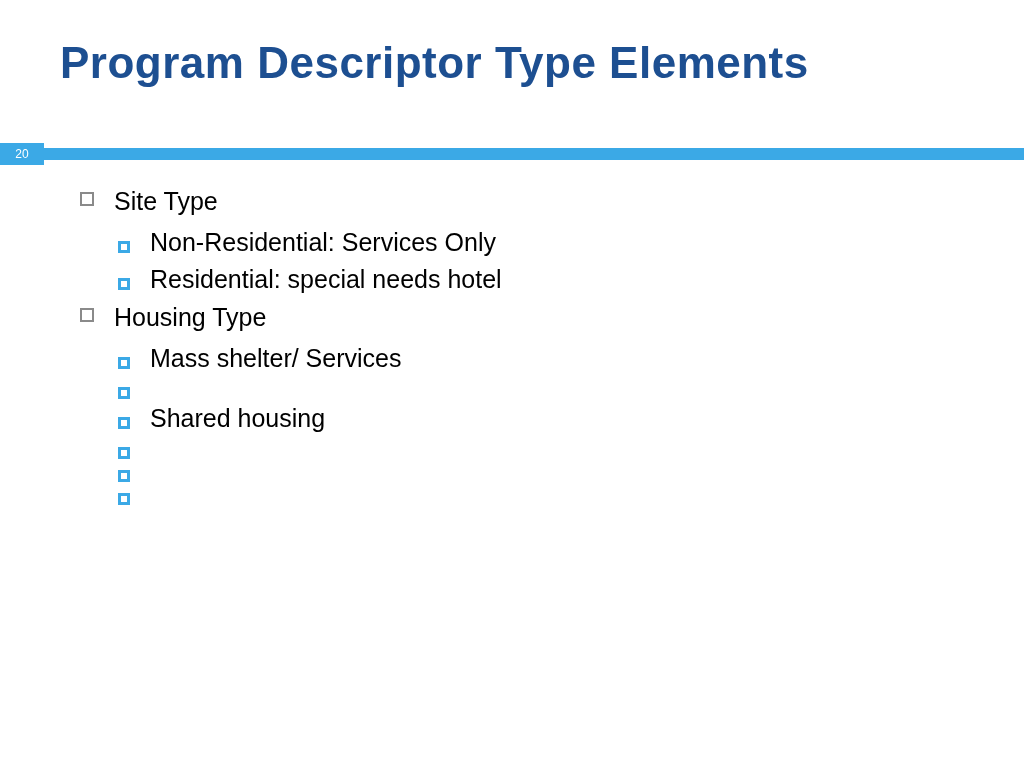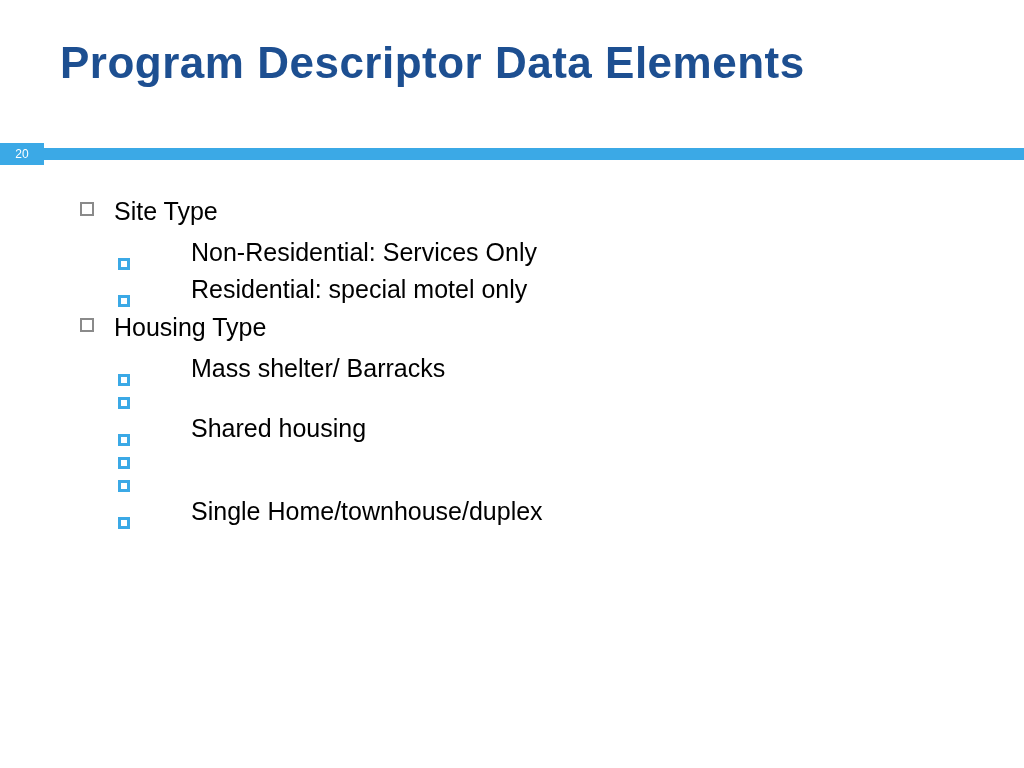--- a/index.html
+++ b/index.html
@@ -38,21 +38,21 @@
     .divider-bar {
       position: absolute;
       top: 148px;
       left: 40px;
       right: 0;
       height: 12px;
       background: #3ba9e6;
     }
     .content {
       position: absolute;
-      top: 195px;
+      top: 185px;
       left: 80px;
       right: 40px;
     }
     .l1 {
       display: flex;
       align-items: flex-start;
       margin-bottom: 6px;
     }
     .l1 .bullet {
       flex: 0 0 auto;
@@ -66,83 +66,81 @@
       font-size: 25px;
       color: #000;
       line-height: 1.35;
     }
     .l2-wrap {
       margin-left: 38px;
       margin-bottom: 4px;
     }
     .l2 {
       display: flex;
-      align-items: flex-end;
+      align-items: center;
       margin-bottom: 2px;
-      gap: 41px;
     }
     .l2 .bullet {
       flex: 0 0 auto;
       width: 12px;
       height: 12px;
       border: 3px solid #3ba9e6;
       margin-top: 9px;
       margin-right: 20px;
     }
     .l2 .text {
       font-size: 25px;
       color: #000;
       line-height: 1.4;
     }
   </style>
 </head>
 <body>
 
-<div class="title">Program Descriptor Data Elements</div>
+<div class="title">Program Descriptor Type Elements</div>
 <div class="page-badge">20</div>
 <div class="divider-bar"></div>
 
 <div class="content">
 
   <div class="l1">
     <div class="bullet"></div>
     <div class="text">Site Type</div>
   </div>
   <div class="l2-wrap">
     <div class="l2">
       <div class="bullet"></div>
       <div class="text">Non-Residential: Services Only</div>
     </div>
     <div class="l2">
       <div class="bullet"></div>
-      <div class="text">Residential: special motel only</div>
+      <div class="text">Residential: special needs hotel</div>
     </div>
   </div>
 
   <div class="l1">
     <div class="bullet"></div>
     <div class="text">Housing Type</div>
   </div>
   <div class="l2-wrap">
     <div class="l2">
       <div class="bullet"></div>
-      <div class="text">Mass shelter/ Barracks</div>
+      <div class="text">Mass shelter/ Services</div>
     </div>
     <div class="l2">
       <div class="bullet"></div>
     </div>
     <div class="l2">
       <div class="bullet"></div>
       <div class="text">Shared housing</div>
     </div>
     <div class="l2">
       <div class="bullet"></div>
     </div>
     <div class="l2">
       <div class="bullet"></div>
     </div>
     <div class="l2">
       <div class="bullet"></div>
-      <div class="text">Single Home/townhouse/duplex</div>
     </div>
   </div>
 
 </div>
 
 </body></html>

